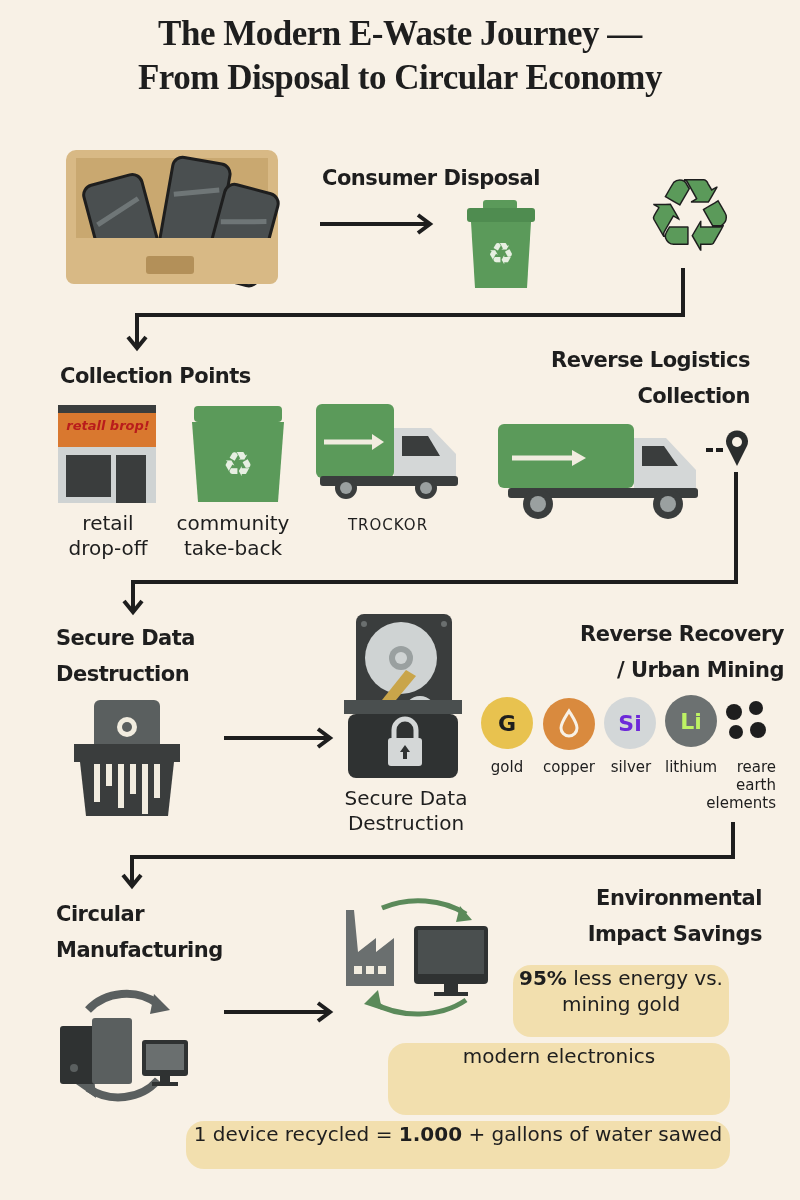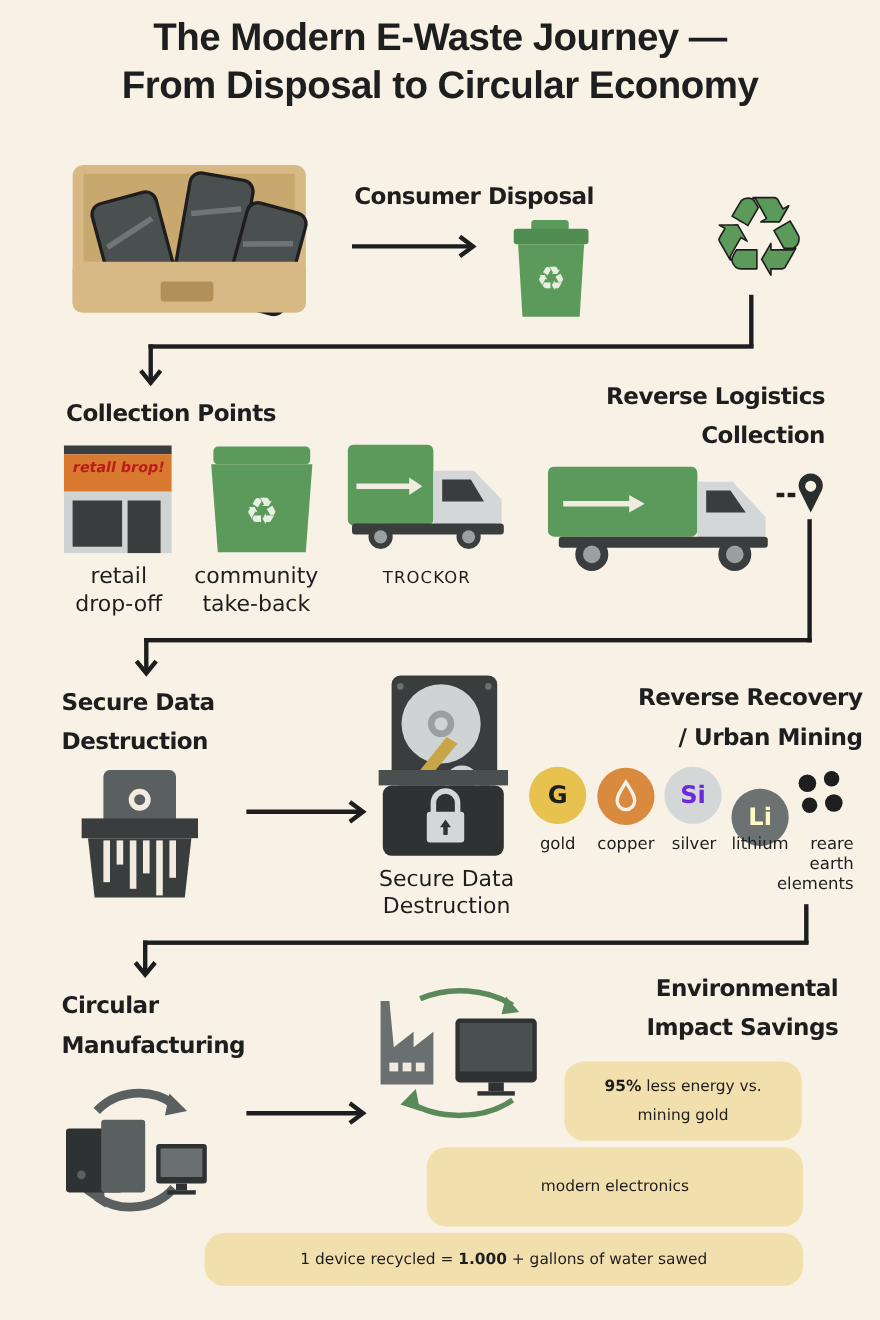--- a/index.html
+++ b/index.html
@@ -5,30 +5,30 @@
   html, body { margin: 0; padding: 0; }
   body {
     width: 800px; height: 1200px; position: relative; overflow: hidden;
     background: #f8f1e6;
     font-family: "Liberation Sans", "DejaVu Sans", sans-serif;
     color: #1e1e1e;
   }
   .abs { position: absolute; }
   .title {
     position: absolute; left: 0; width: 800px; text-align: center;
-    font-family: Liberation Sans, sans-serif; font-weight: bold;
+    font-family: Liberation Serif, serif; font-weight: bold;
     font-size: 35px; letter-spacing: -0.5px; line-height: 44px;
   }
   .h { position: absolute; font-family: "DejaVu Sans", sans-serif; font-weight: bold; font-size: 21px; line-height: 36px; letter-spacing: -0.5px; }
   .lbl { position: absolute; font-family: "DejaVu Sans", sans-serif; font-size: 20px; line-height: 25px; text-align: center; }
   .line { position: absolute; background: #1e1e1e; }
   .pill {
     position: absolute; background: #f2dfae; border-radius: 18px;
-    font-family: "DejaVu Sans", sans-serif; font-size: 14px; line-height: 26px;
-    text-align: center; display: flex; align-items: center; justify-content: center; flex-direction: column;
+    font-family: "DejaVu Sans", sans-serif; font-size: 20px; line-height: 26px;
+    text-align: center; display: flex; align-items: center; justify-content: flex-start; flex-direction: column;
   }
   .pill b { font-weight: bold; }
   .metal { position: absolute; width: 52px; height: 52px; border-radius: 50%; display: flex; align-items: center; justify-content: center; font-family: "DejaVu Sans", sans-serif; font-weight: bold; font-size: 22px; }
   .mlbl { position: absolute; font-family: "DejaVu Sans", sans-serif; font-size: 15px; line-height: 18px; text-align: center; }
 </style>
 </head>
 <body>
 
 <div class="title" style="top:12px">The Modern E-Waste Journey —</div>
 <div class="title" style="top:56px">From Disposal to Circular Economy</div>
@@ -188,21 +188,21 @@
 <div class="h" style="left:470px;top:616px;width:314px;text-align:right">
   <div>Reverse Recovery</div>
   <div>/ Urban Mining</div>
 </div>
 <div class="metal" style="left:481px;top:697px;background:#e8c24f;color:#1e1e1e">G</div>
 <svg class="abs" style="left:542px;top:697px" width="54" height="54">
   <circle cx="27" cy="27" r="26" fill="#d98a3e"></circle>
   <path d="M27 14 C22 22 19 26 19 31 A8 8 0 0 0 35 31 C35 26 32 22 27 14 Z" fill="none" stroke="#f8f1e6" stroke-width="3"></path>
 </svg>
 <div class="metal" style="left:604px;top:697px;background:#d3d7d8;color:#6d28d9">Si</div>
-<div class="metal" style="left:665px;top:717px;background:#6c7171;color:#fef9c3">Li</div>
+<div class="metal" style="left:665px;top:695px;background:#6c7171;color:#bef264">Li</div>
 <svg class="abs" style="left:722px;top:698px" width="50" height="50">
   <circle cx="12" cy="14" r="8" fill="#1e1e1e"></circle>
     <circle cx="34" cy="10" r="7" fill="#1e1e1e"></circle>
   <circle cx="14" cy="34" r="7" fill="#1e1e1e"></circle>
     <circle cx="36" cy="32" r="8" fill="#1e1e1e"></circle>
 </svg>
 <div class="mlbl" style="left:479px;top:758px;width:56px">gold</div>
 <div class="mlbl" style="left:535px;top:758px;width:68px">copper</div>
 <div class="mlbl" style="left:603px;top:758px;width:56px">silver</div>
 <div class="mlbl" style="left:660px;top:758px;width:62px">lithium</div>

